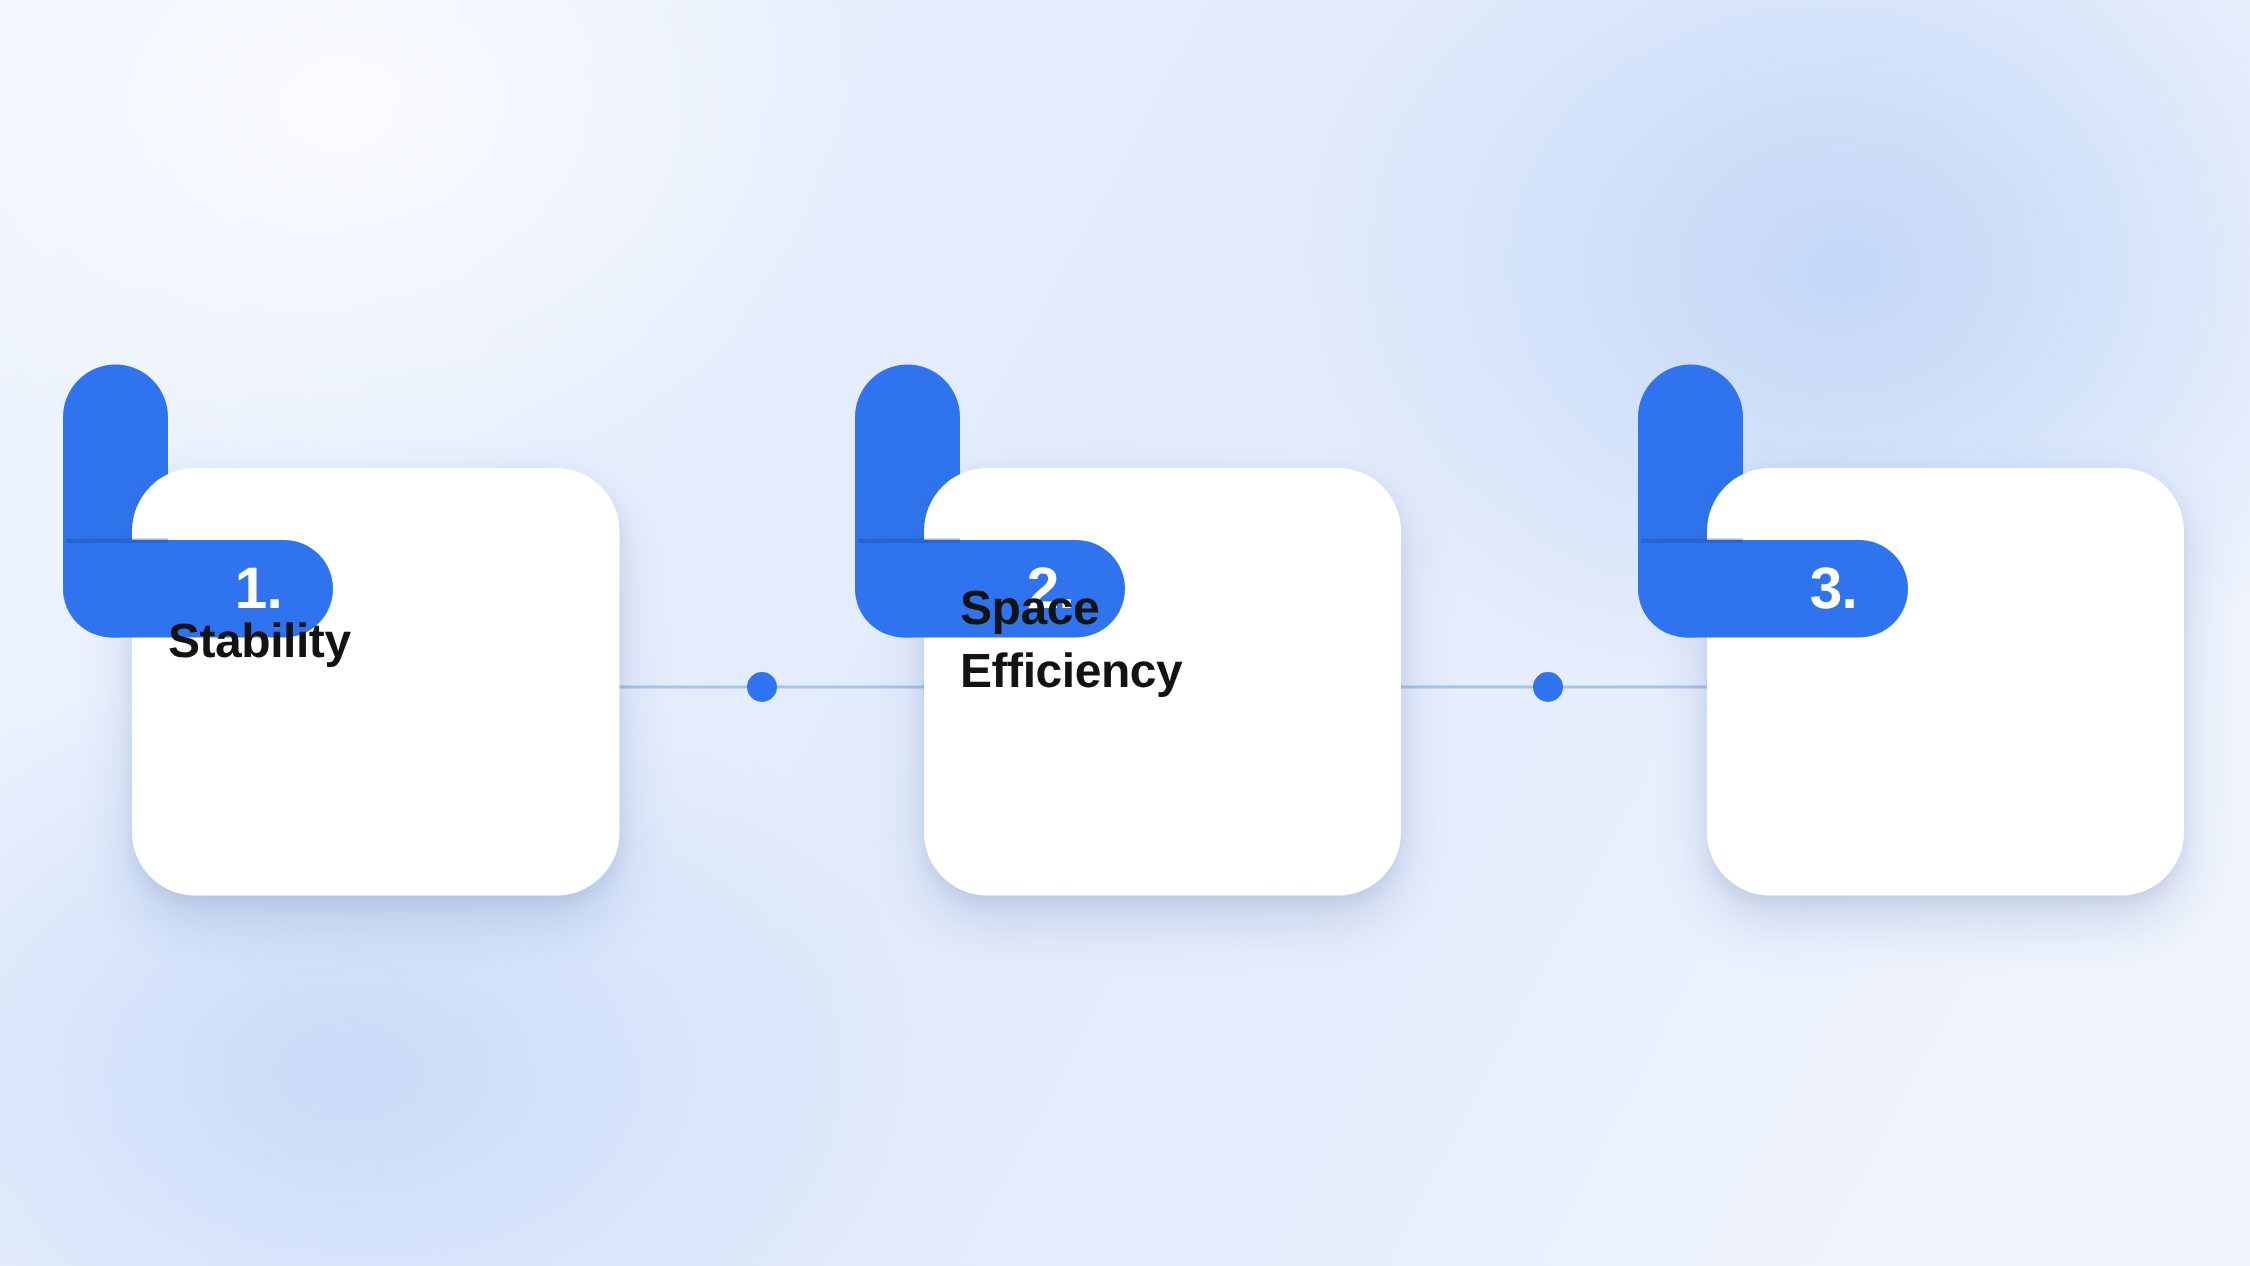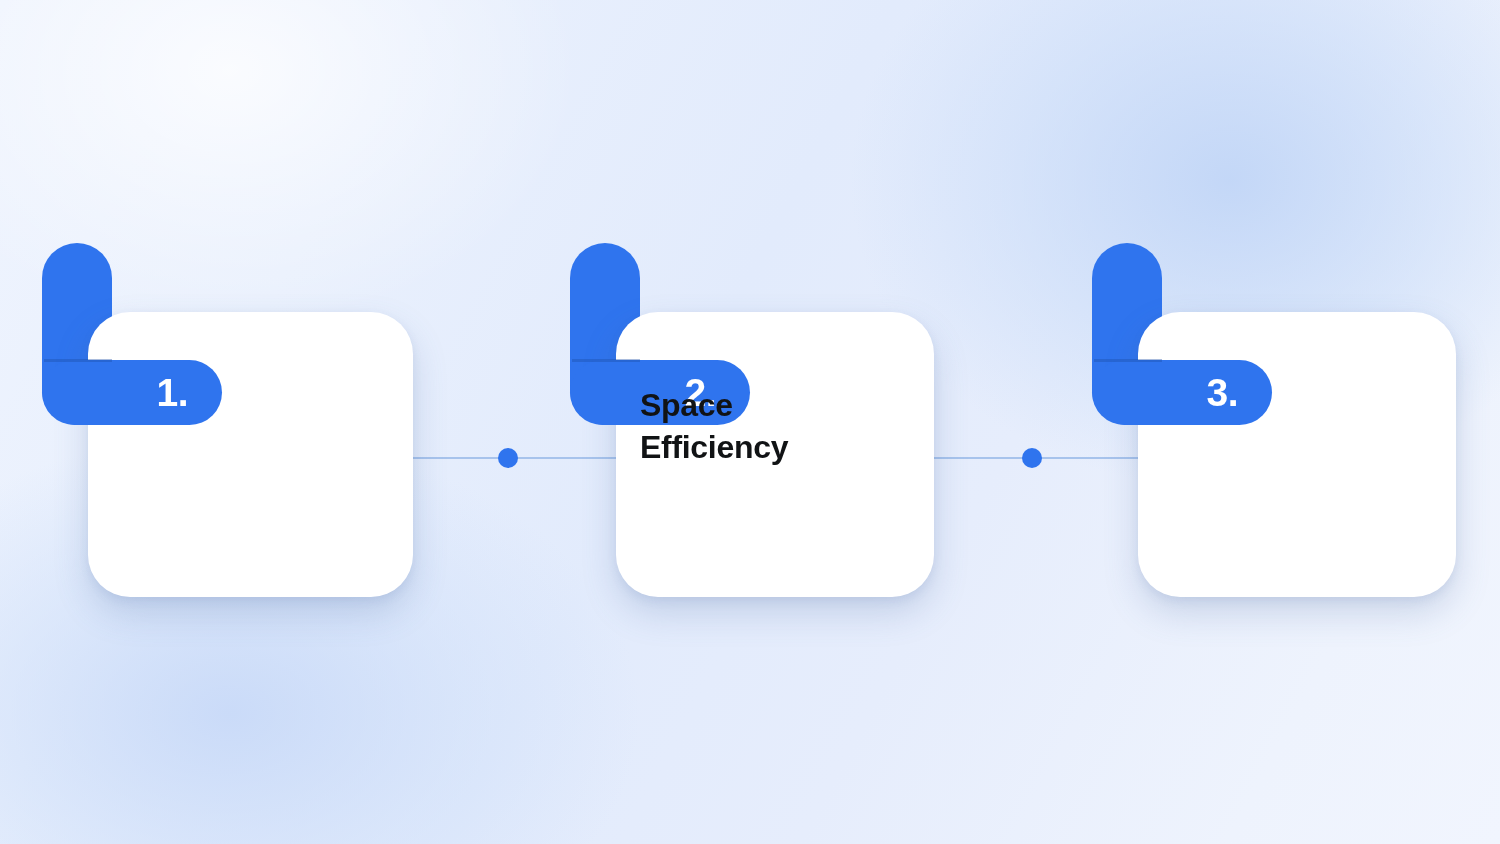--- a/index.html
+++ b/index.html
@@ -207,20 +207,21 @@
   <div class="connector connector-2"></div>
   <div class="connector-dot dot-2"></div>
 
   <div class="step step-1">
     <div class="pill-v"></div>
     <div class="card"></div>
     <div class="pill-h">
       <span class="step-number">1.</span>
     </div>
     <div class="pill-seam"></div>
+    <div class="card-title">Stability</div>
   </div>
 
   <div class="step step-2">
     <div class="pill-v"></div>
     <div class="card card-wide"></div>
     <div class="pill-h">
       <span class="step-number">2.</span>
     </div>
     <div class="pill-seam"></div>
     <div class="card-title title-2">Space

